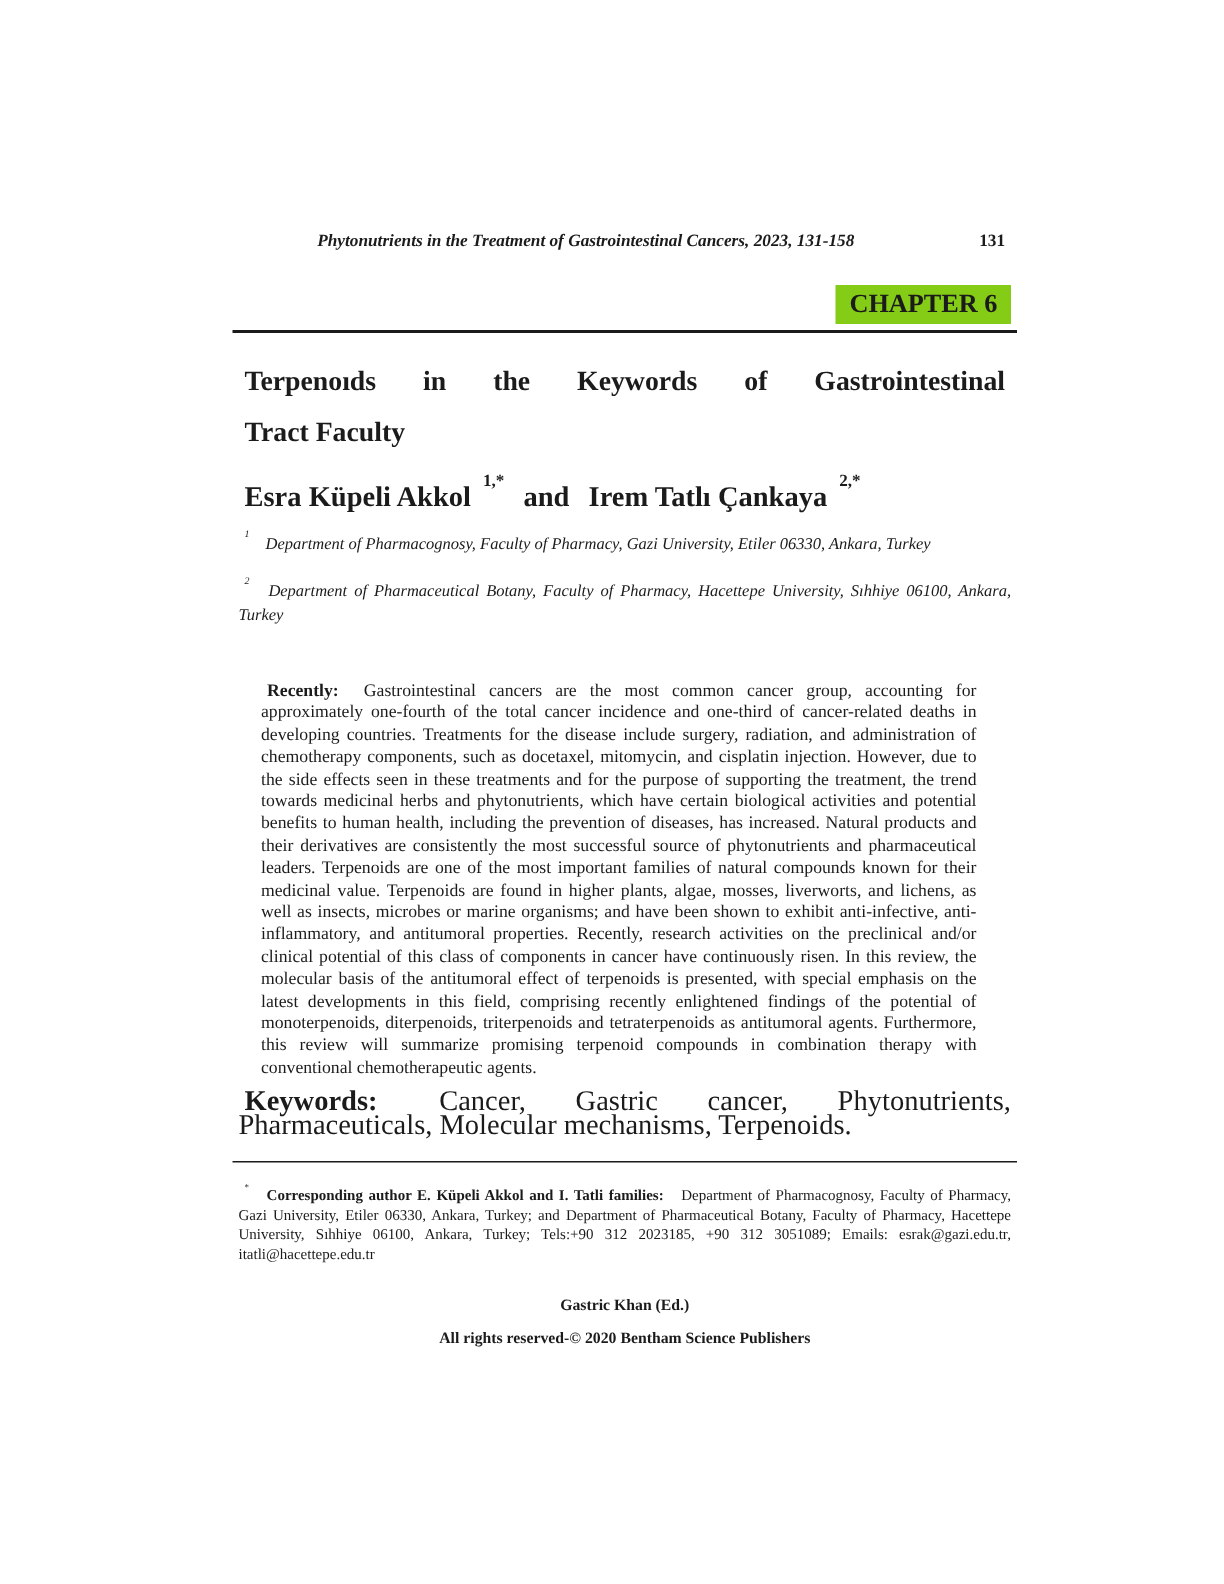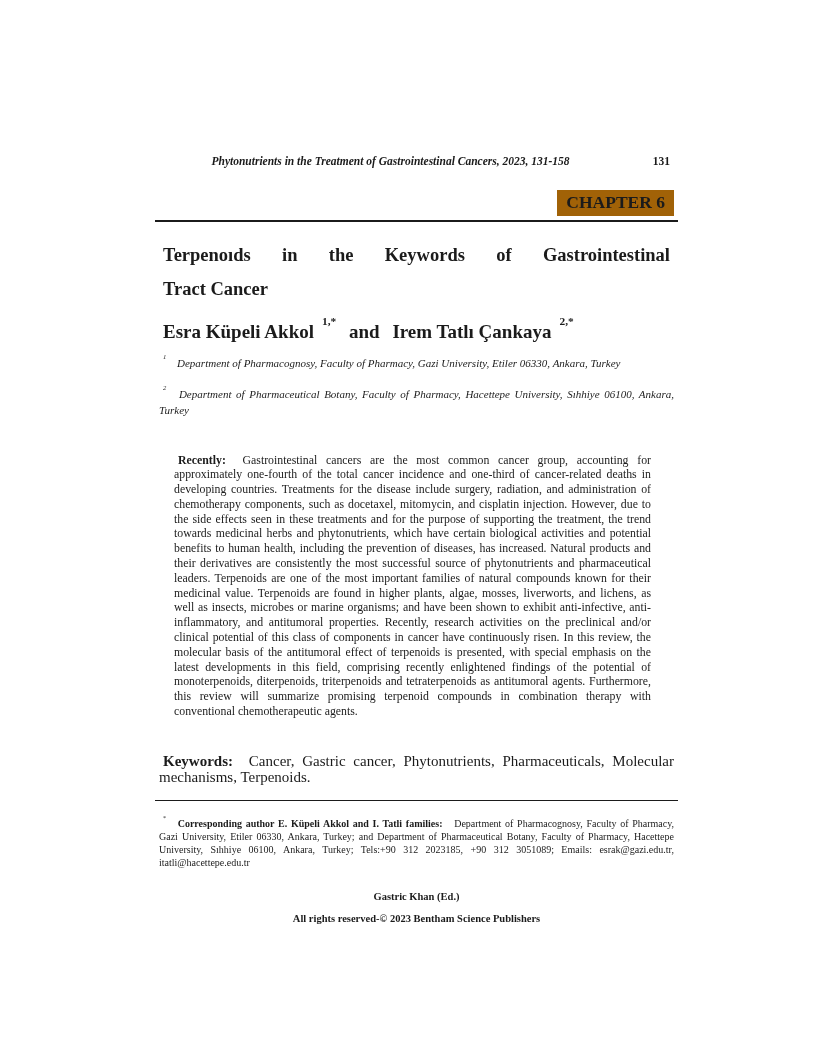--- a/index.html
+++ b/index.html
@@ -29,21 +29,21 @@
   }
   .running-head { flex: 1; text-align: center; font-style: italic; }
   .page-num { width: 52px; text-align: right; font-style: normal; }
   .chapter-row {
     margin-top: 10px;
     border-bottom: 2px solid #1b1b1b;
     text-align: right;
   }
   .chapter-badge {
     display: inline-block;
-    background: #a16207;
+    background: #84cc16;
     font-weight: bold;
     font-size: 17.5px;
     line-height: 21px;
     padding: 2px 9px 3px 9px;
   }
   .title {
     margin-top: 12px;
     font-size: 18.5px;
     font-weight: bold;
     line-height: 26px;
@@ -70,22 +70,21 @@
   }
   .abstract {
     margin: 26px 0 0 15px;
     width: 485px;
     font-size: 11.8px;
     line-height: 14.8px;
     text-align: justify;
   }
   .abstract b, .keywords b { font-weight: bold; }
   .keywords {
-    margin-top: 26px;
-    font-size: 15px;
+    font-size: 19px;
     line-height: 16.5px;
     text-align: justify;
   }
   .footnote-rule {
     margin-top: 10px;
     border-top: 1.5px solid #1b1b1b;
     height: 0;
   }
   .footnote {
     margin-top: 4px;
@@ -111,21 +110,21 @@
       <div class="running-head">Phytonutrients in the Treatment of Gastrointestinal Cancers, 2023, 131-158</div>
       <div class="page-num">131</div>
     </div>
 
     <div class="chapter-row">
       <span class="chapter-badge">CHAPTER 6</span>
     </div>
 
     <h1 class="title">
         <span style="display:block" class="jlast">Terpenoıds in the Keywords of Gastrointestinal</span>
-        <span style="display:block">Tract Cancer</span>
+        <span style="display:block">Tract Faculty</span>
       </h1>
 
     <div class="authors"><span>Esra Küpeli Akkol</span><sup class="s">1,*</sup>
       <span>and</span>
       <span>Irem Tatlı Çankaya</span><sup class="s">2,*</sup></div>
 
     <div class="affiliation"><sup class="s">1</sup>
       <span>Department of Pharmacognosy, Faculty of Pharmacy, Gazi University, Etiler 06330, Ankara, Turkey</span></div>
 
     <div class="affiliation"><sup class="s">2</sup>
@@ -138,17 +137,17 @@
       <span>Cancer, Gastric cancer, Phytonutrients, Pharmaceuticals, Molecular mechanisms, Terpenoids.</span></div>
 
     <div class="footnote-rule"></div>
 
     <div class="footnote"><sup class="s">*</sup>
       <b>Corresponding author E. Küpeli Akkol and I. Tatli families:</b>
       <span>Department of Pharmacognosy, Faculty of Pharmacy, Gazi University, Etiler 06330, Ankara, Turkey; and Department of Pharmaceutical Botany, Faculty of Pharmacy, Hacettepe University, Sıhhiye 06100, Ankara, Turkey; Tels:+90 312 2023185, +90 312 3051089; Emails: esrak@gazi.edu.tr, itatli@hacettepe.edu.tr</span></div>
 
     <div class="footer">
       <div>Gastric Khan (Ed.)</div>
-      <div>All rights reserved-© 2023 Bentham Science Publishers</div>
+      <div>All rights reserved-© 2020 Bentham Science Publishers</div>
     </div>
 
   </div>
 </div>
 
 </body></html>

